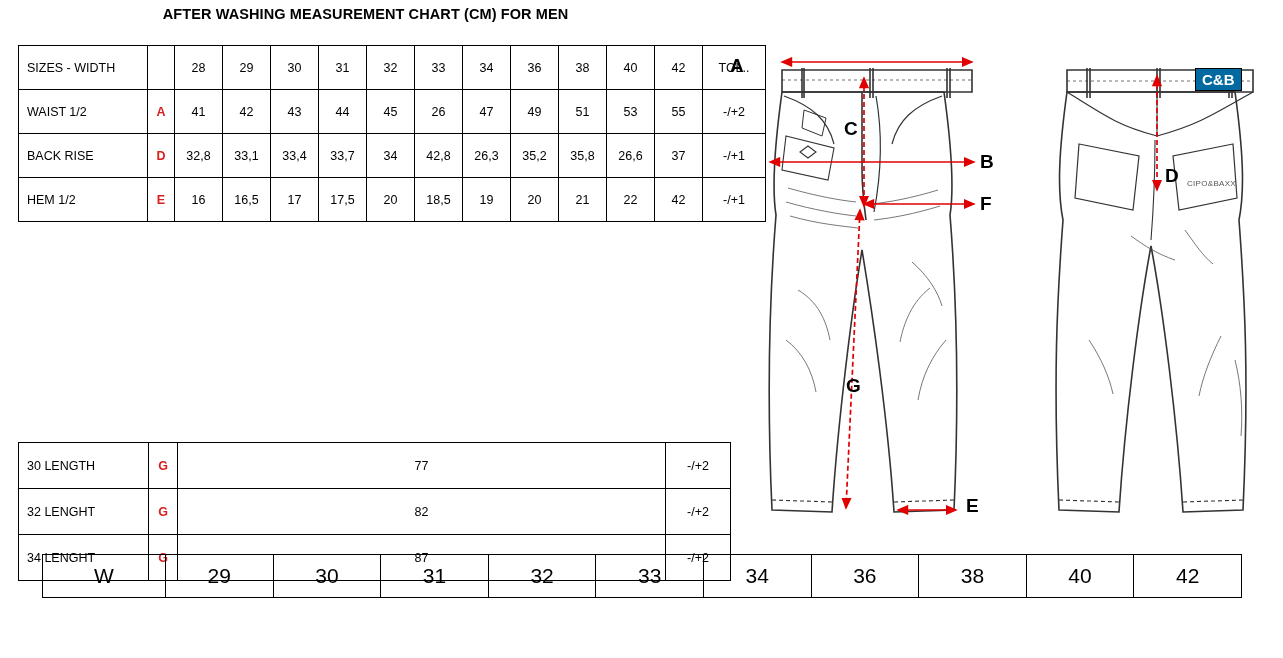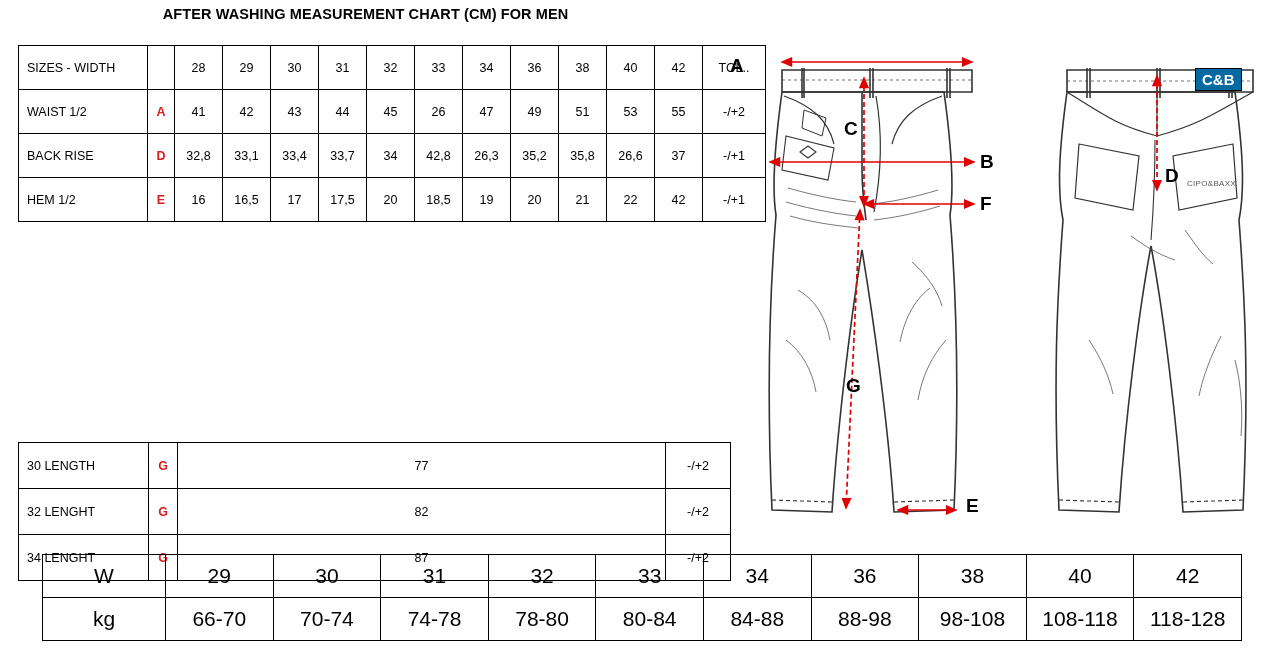--- a/index.html
+++ b/index.html
@@ -226,33 +226,20 @@
       <td>29</td>
       <td>30</td>
       <td>31</td>
       <td>32</td>
       <td>33</td>
       <td>34</td>
       <td>36</td>
       <td>38</td>
       <td>40</td>
       <td>42</td>
-    </tr>
-    <tr>
-      <td class="hdr">kg</td>
-      <td>66-70</td>
-      <td>70-74</td>
-      <td>74-78</td>
-      <td>78-80</td>
-      <td>80-84</td>
-      <td>84-88</td>
-      <td>88-98</td>
-      <td>98-108</td>
-      <td>108-118</td>
-      <td>118-128</td>
     </tr>
   </tbody>
 </table>
 
 <div class="ill ill-front">
   <svg width="270" height="500" viewBox="0 0 270 500" xmlns="http://www.w3.org/2000/svg">
     <defs>
       <marker id="ar" markerWidth="8" markerHeight="8" refX="6" refY="3" orient="auto">
         <path d="M0,0 L7,3 L0,6 z" fill="#e00000"></path>
       </marker>

